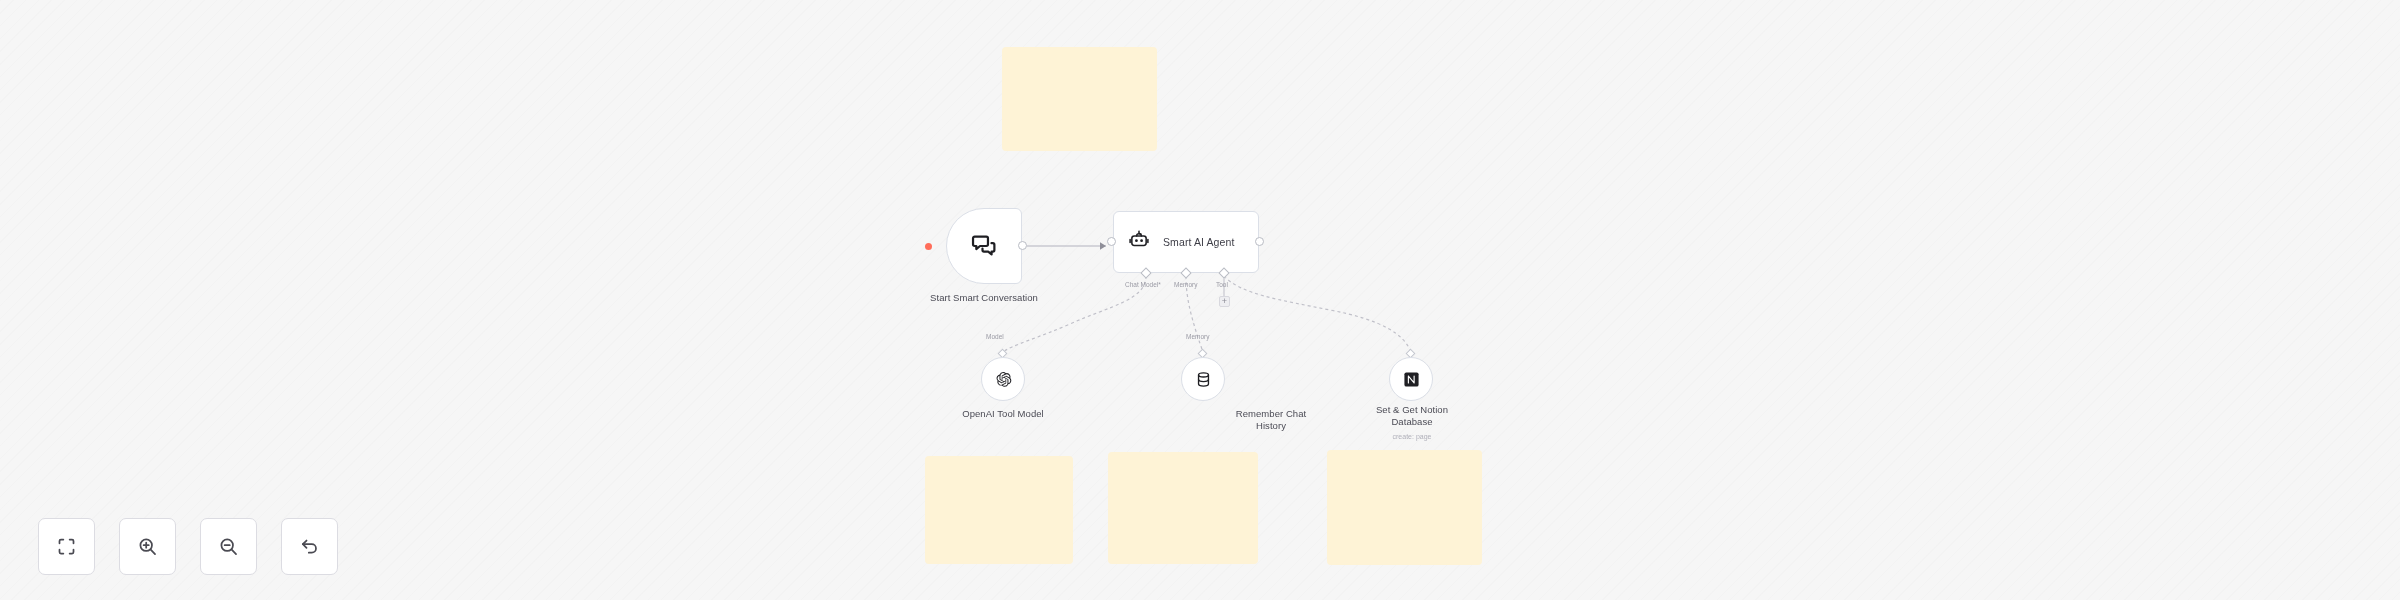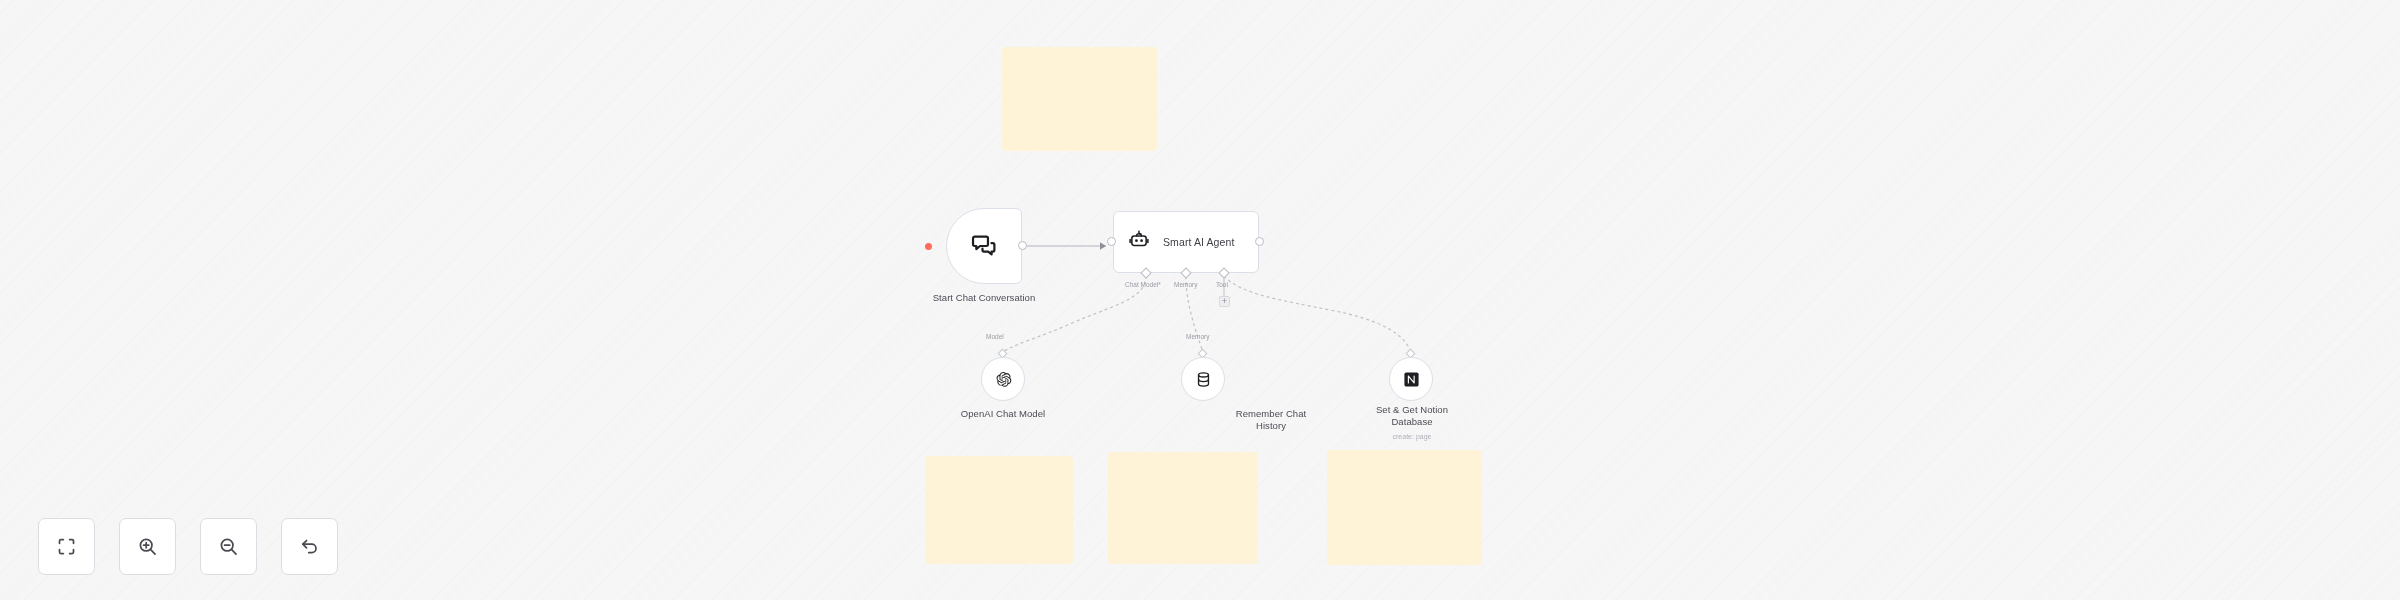--- a/index.html
+++ b/index.html
@@ -236,21 +236,21 @@
 
     <div class="trigger-node" style="left:946px; top:208px;">
       <span>
         <svg width="28" height="28" viewBox="0 0 24 24" fill="none" stroke="#1f1f23" stroke-width="1.9" stroke-linecap="round" stroke-linejoin="round">
           <path d="M4 4 h10 a1.4 1.4 0 0 1 1.4 1.4 v5.2 a1.4 1.4 0 0 1 -1.4 1.4 h-5.4 l-3.2 2.6 v-2.6 h-1.4 a1.4 1.4 0 0 1 -1.4 -1.4 v-5.2 a1.4 1.4 0 0 1 1.4 -1.4 z"></path>
           <path d="M18.4 9.6 h1.2 a1.3 1.3 0 0 1 1.3 1.3 v4.6 a1.3 1.3 0 0 1 -1.3 1.3 h-1.1 v2.4 l-2.9 -2.4 h-3.6 a1.3 1.3 0 0 1 -1.3 -1.3 v-1.3"></path>
         </svg>
       </span>
     </div>
     <div class="port" style="left:1018px; top:241px;"></div>
-    <div class="node-caption" style="left:906px; top:292px; width:156px;">Start Chat Conversation</div>
+    <div class="node-caption" style="left:906px; top:292px; width:156px;">Start Smart Conversation</div>
 
     <div class="agent-node" style="left:1113px; top:211px;">
       <span>
         <svg width="22" height="22" viewBox="0 0 24 24" fill="none" stroke="#1f1f23" stroke-width="1.7" stroke-linecap="round" stroke-linejoin="round">
           <path d="M12 2.6 c0 0 -0.3 1.4 0.4 2.2 c0.6 0.7 1.6 0.6 1.6 0.6"></path>
           <rect x="4.2" y="7.6" width="15.6" height="10.4" rx="2.6"></rect>
           <circle cx="9.2" cy="12.8" r="1.5" fill="#1f1f23" stroke="none"></circle>
           <circle cx="14.8" cy="12.8" r="1.5" fill="#1f1f23" stroke="none"></circle>
           <path d="M9.4 7.6 c0 -1.4 1.2 -2.4 2.6 -2.4 c1.4 0 2.6 1 2.6 2.4"></path>
           <path d="M2.3 11.6 v3"></path>
@@ -276,21 +276,21 @@
 
     <div class="port-label" style="left:986px; top:333px;">Model</div>
     <div class="subnode-top-port" style="left:999px; top:350px;"></div>
     <div class="subnode" style="left:981px; top:357px;">
       <span>
         <svg width="17" height="17" viewBox="0 0 24 24" fill="#1f1f23">
           <path d="M21.6 9.9a5.2 5.2 0 0 0-.45-4.27 5.27 5.27 0 0 0-5.67-2.53A5.25 5.25 0 0 0 11.5 1.3a5.27 5.27 0 0 0-5.02 3.64A5.2 5.2 0 0 0 2.99 7.5a5.27 5.27 0 0 0 .65 6.17 5.2 5.2 0 0 0 .45 4.27 5.27 5.27 0 0 0 5.67 2.53 5.23 5.23 0 0 0 3.94 1.76 5.27 5.27 0 0 0 5.03-3.65 5.2 5.2 0 0 0 3.48-2.52 5.27 5.27 0 0 0-.65-6.17zm-7.88 11a3.9 3.9 0 0 1-2.5-.9l.12-.07 4.15-2.4a.68.68 0 0 0 .34-.59v-5.85l1.75 1.02v4.85a3.92 3.92 0 0 1-3.86 3.94zM5.36 17.5a3.9 3.9 0 0 1-.47-2.63l.13.08 4.15 2.39a.67.67 0 0 0 .68 0l5.07-2.92v2.02l-4.2 2.43a3.92 3.92 0 0 1-5.36-1.37zM4.27 8.44a3.9 3.9 0 0 1 2.04-1.72v4.93a.67.67 0 0 0 .34.59l5.06 2.92-1.75 1.01-4.2-2.42a3.92 3.92 0 0 1-1.49-5.31zm14.4 3.35l-5.06-2.93 1.75-1 4.2 2.42a3.92 3.92 0 0 1-.6 7.07v-4.93a.68.68 0 0 0-.3-.63zm1.74-2.62l-.13-.08-4.14-2.41a.68.68 0 0 0-.69 0L10.4 9.6V7.58l4.2-2.42a3.92 3.92 0 0 1 5.82 4.06zM9.43 12.76L7.68 11.75V6.9a3.92 3.92 0 0 1 6.43-3.01l-.13.07-4.14 2.4a.68.68 0 0 0-.34.58zm.95-2.05L12.64 9.4l2.27 1.3v2.62l-2.26 1.3-2.27-1.3z"></path>
         </svg>
       </span>
     </div>
-    <div class="node-caption" style="left:943px; top:408px; width:120px;">OpenAI Chat Model</div>
+    <div class="node-caption" style="left:943px; top:408px; width:120px;">OpenAI Tool Model</div>
 
     <div class="port-label" style="left:1186px; top:333px;">Memory</div>
     <div class="subnode-top-port" style="left:1199px; top:350px;"></div>
     <div class="subnode" style="left:1181px; top:357px;">
       <span>
         <svg width="17" height="17" viewBox="0 0 24 24" fill="none" stroke="#1f1f23" stroke-width="1.9" stroke-linecap="round" stroke-linejoin="round">
           <ellipse cx="12" cy="5.6" rx="7" ry="2.9"></ellipse>
           <path d="M5 5.6 v12.8 c0 1.6 3.13 2.9 7 2.9 s7 -1.3 7 -2.9 v-12.8"></path>
           <path d="M5 12 c0 1.6 3.13 2.9 7 2.9 s7 -1.3 7 -2.9"></path>
         </svg>

